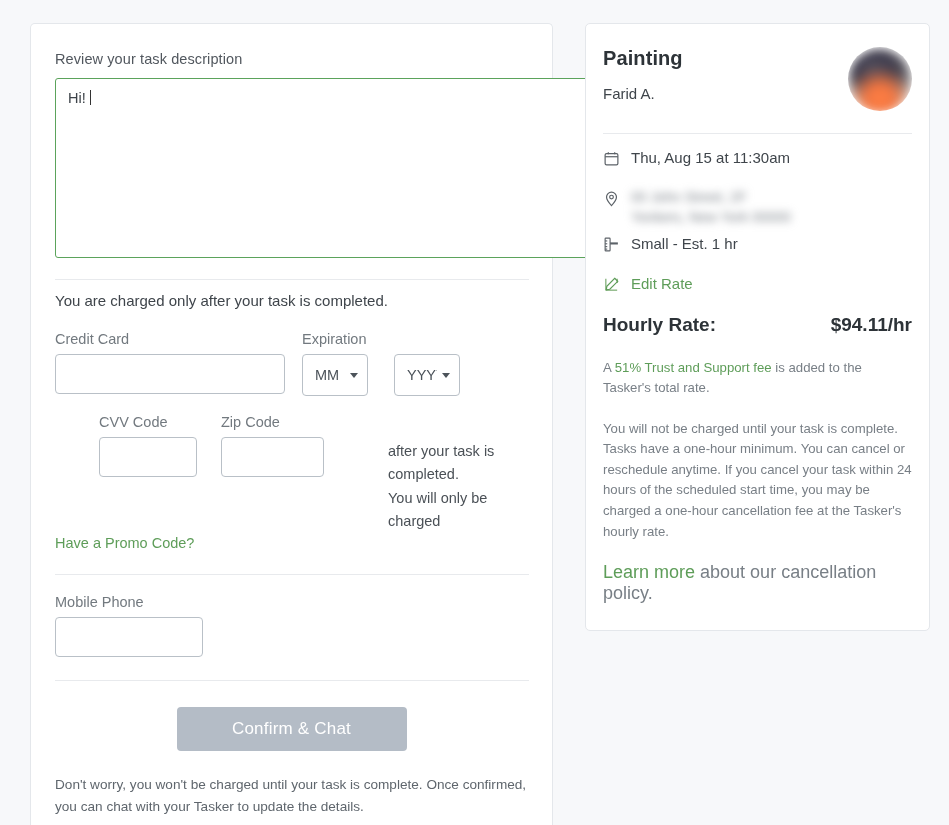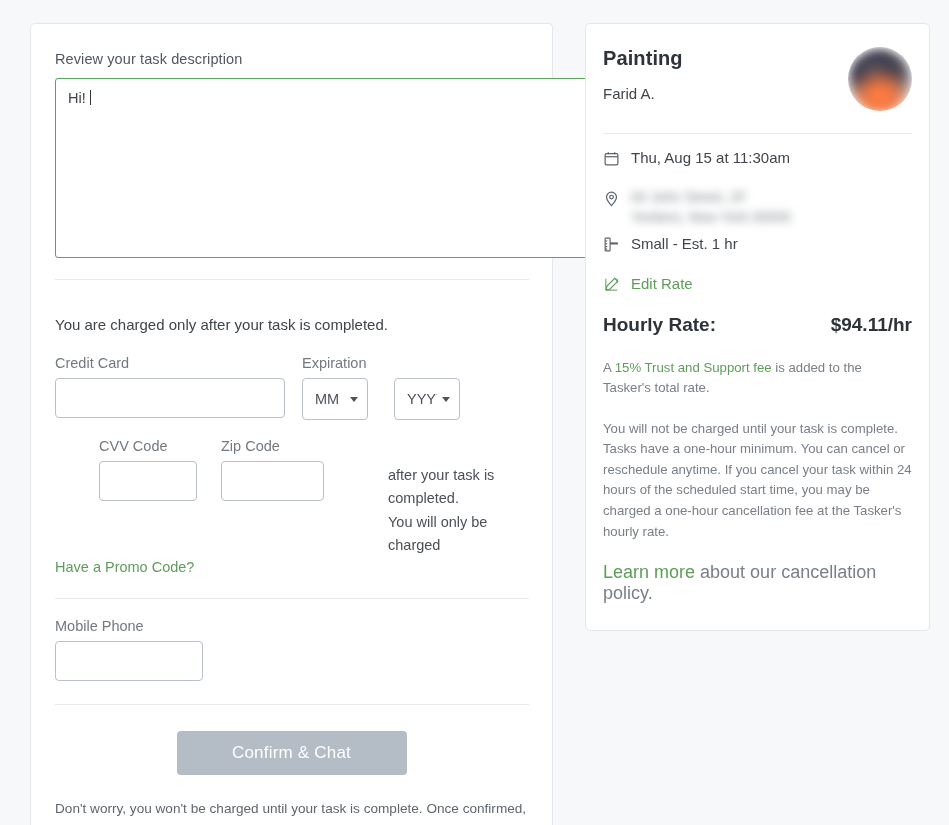--- a/index.html
+++ b/index.html
@@ -79,21 +79,21 @@
   .resize-grip i:nth-child(2) { width: 7px;  bottom: 1px; right: 0px; }
 
   .divider {
     height: 1px;
     background: #e8eaed;
     width: 474px;
   }
   .div-1 { margin-top: 21px; }
 
   .charged-note {
-    margin-top: 36px;
+    margin-top: 12px;
     font-size: 15px;
     color: #3f454b;
   }
 
   
   .form-area { margin-top: 22px; }
   .fld-label {
     font-size: 14.5px;
     color: #72797f;
     margin-bottom: 7px;
@@ -433,20 +433,20 @@
         </span>
         <span class="d-text link">Edit Rate</span>
       </div>
     </div>
 
     <div class="rate-row">
       <span class="rate-label">Hourly Rate:</span>
       <span class="rate-value">$94.11/hr</span>
     </div>
 
-    <div class="fee-note"><span>A </span><span class="fee-link">15% Trust and Support fee</span><span> is added to the Tasker's total rate.</span></div>
+    <div class="fee-note"><span>A </span><span class="fee-link">51% Trust and Support fee</span><span> is added to the Tasker's total rate.</span></div>
 
     <div class="policy-note">You will not be charged until your task is complete. Tasks have a one-hour minimum. You can cancel or reschedule anytime. If you cancel your task within 24 hours of the scheduled start time, you may be charged a one-hour cancellation fee at the Tasker's hourly rate.</div>
 
     <div class="learn-note"><span class="learn-link">Learn more</span><span> about our cancellation policy.</span></div>
 
   </div>
 </div>
 
 </body></html>

